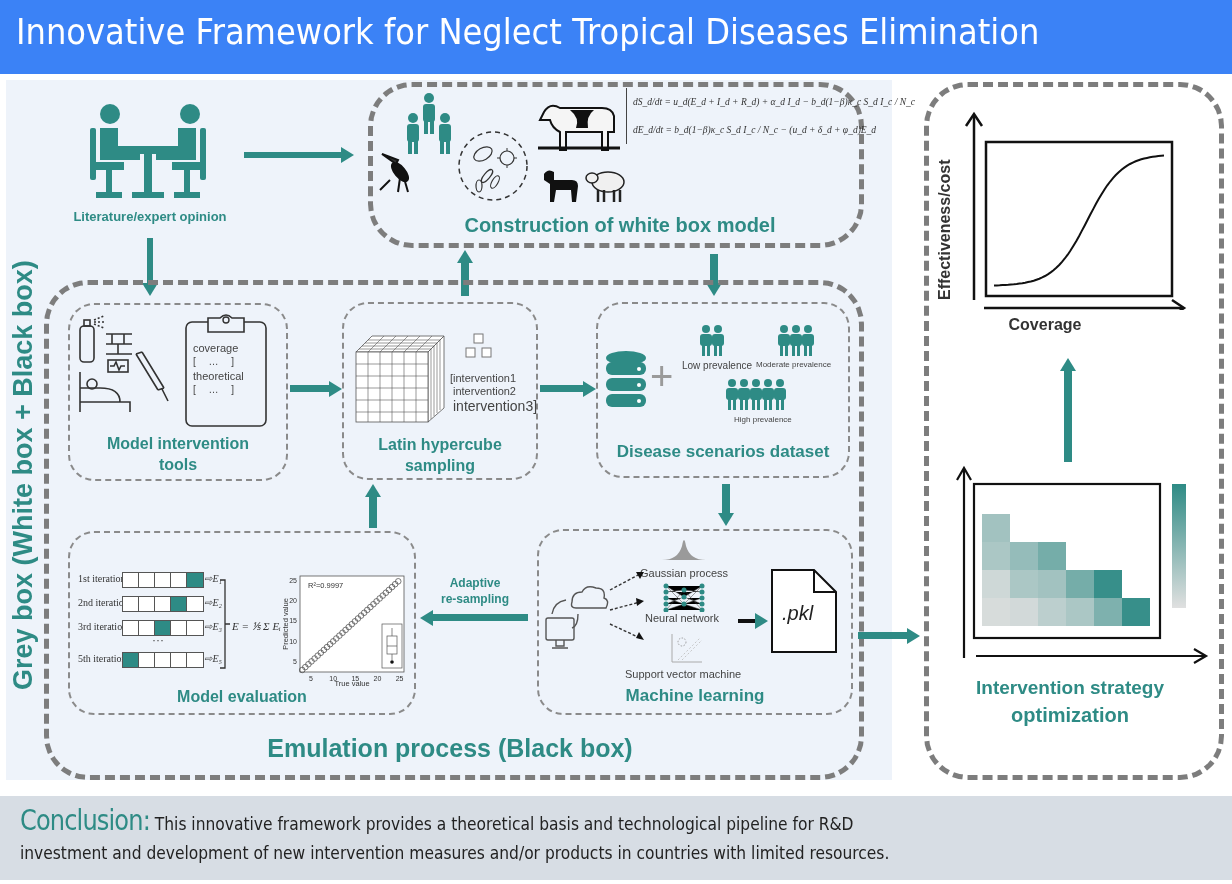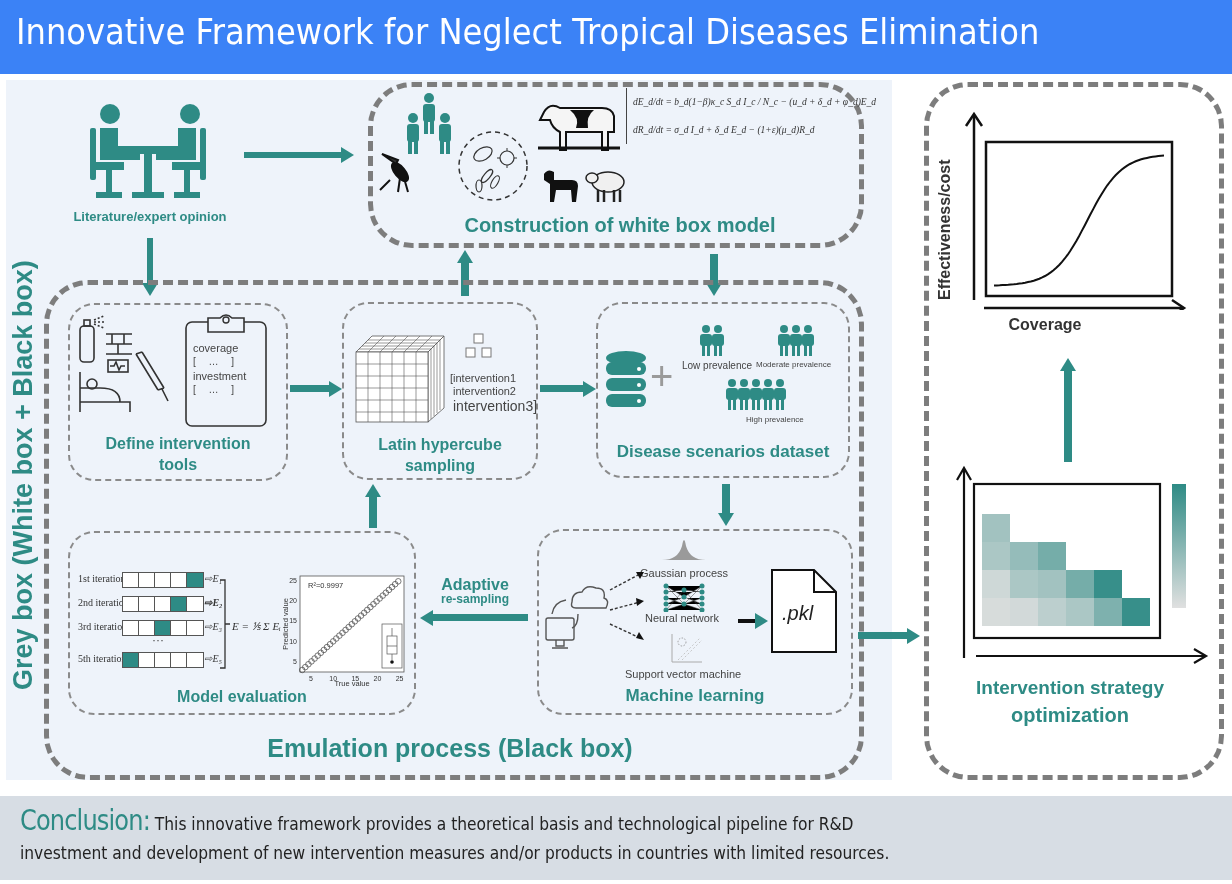--- a/index.html
+++ b/index.html
@@ -129,22 +129,22 @@
   <ellipse cx="24" cy="18" rx="16" ry="10" fill="#f0f0f0" stroke="#222" stroke-width="1.5"></ellipse>
   <ellipse cx="8" cy="14" rx="6" ry="5" fill="#f0f0f0" stroke="#222" stroke-width="1.5"></ellipse>
   <g stroke="#222" stroke-width="2.5">
       <line x1="14" y1="26" x2="14" y2="38"></line>
       <line x1="20" y1="26" x2="20" y2="38"></line>
       <line x1="30" y1="26" x2="30" y2="38"></line>
       <line x1="36" y1="26" x2="36" y2="38"></line>
     </g>
 </svg>
 <div class="equations">
+  <div class="eq-line">dS_d/dt = u_d(E_d + I_d + R_d) + α_d I_d − b_d(1−β)κ_c S_d I_c / N_c</div>
   <div class="eq-line">dE_d/dt = b_d(1−β)κ_c S_d I_c / N_c − (u_d + δ_d + φ_d)E_d</div>
-  <div class="eq-line">dR_d/dt = σ_d I_d + δ_d E_d − (1+ε)(μ_d)R_d</div>
 </div>
 <div class="label-bold" style="left:420px;top:214px;font-size:20px;width:400px;">Construction of white box model</div>
 
 <div class="arrow-v up" style="left:461px;top:262px;width:8px;height:34px;"></div>
 <div class="arrow-v down" style="left:710px;top:254px;width:8px;height:30px;"></div>
 
 <div class="dash-big" style="left:44px;top:280px;width:820px;height:500px;"></div>
 
 <div class="dash-small" style="left:68px;top:303px;width:220px;height:178px;"></div>
 <svg style="position:absolute;left:76px;top:312px" width="100" height="110" viewBox="0 0 100 110">
@@ -160,23 +160,23 @@
     <path d="M60 42 l22 36 M66 40 l22 36 M60 42 l6 -2 M82 78 l6 -2 M86 77 l6 12"></path>
   </g>
 </svg>
 <svg style="position:absolute;left:184px;top:312px" width="84" height="116" viewBox="0 0 84 116">
   <rect x="2" y="10" width="80" height="104" rx="6" fill="none" stroke="#333" stroke-width="1.6"></rect>
   <path d="M24 10 v-4 h12 q6 -6 12 0 h12 v14 h-36 z" fill="#eef3fa" stroke="#333" stroke-width="1.6"></path>
   <circle cx="42" cy="8" r="3" fill="none" stroke="#333" stroke-width="1.4"></circle>
 </svg>
 <div class="small-text" style="left:193px;top:342px;font-size:11px;">coverage</div>
 <div class="small-text" style="left:193px;top:356px;font-size:10px;letter-spacing:5px;">[ … ]</div>
-<div class="small-text" style="left:193px;top:370px;font-size:11px;">investment</div>
+<div class="small-text" style="left:193px;top:370px;font-size:11px;">theoretical</div>
 <div class="small-text" style="left:193px;top:384px;font-size:10px;letter-spacing:5px;">[ … ]</div>
-<div class="label-bold" style="left:70px;top:435px;font-size:16px;width:216px;">Define intervention</div>
+<div class="label-bold" style="left:70px;top:435px;font-size:16px;width:216px;">Model intervention</div>
 <div class="label-bold" style="left:70px;top:456px;font-size:16px;width:216px;">tools</div>
 
 <div class="arrow-h right" style="left:290px;top:385px;width:40px;height:7px;"></div>
 
 <div class="dash-small" style="left:342px;top:302px;width:196px;height:178px;"></div>
 <svg style="position:absolute;left:354px;top:334px" width="92" height="90" viewBox="0 0 92 90">
   <g fill="#fff" stroke="#555" stroke-width="0.8">
     <path d="M2 18 L18 2 L90 2 L74 18 Z"></path>
     <path d="M74 18 L90 2 L90 74 L74 88 Z"></path>
     <rect x="2" y="18" width="72" height="70"></rect>
@@ -260,21 +260,21 @@
       <rect x="38" y="10" width="12" height="12" rx="3" fill="#2e8b85"></rect>
       <rect x="40" y="20" width="3" height="12" fill="#2e8b85"></rect>
       <rect x="45" y="20" width="3" height="12" fill="#2e8b85"></rect>
       <circle cx="56" cy="5" r="4" fill="#2e8b85"></circle>
       <rect x="50" y="10" width="12" height="12" rx="3" fill="#2e8b85"></rect>
       <rect x="52" y="20" width="3" height="12" fill="#2e8b85"></rect>
       <rect x="57" y="20" width="3" height="12" fill="#2e8b85"></rect>
     </svg></div>
 <div class="small-text" style="left:682px;top:360px;font-size:10px;">Low prevalence</div>
 <div class="small-text" style="left:756px;top:360px;font-size:8px;">Moderate  prevalence</div>
-<div class="small-text" style="left:734px;top:415px;font-size:8px;margin-left:12px;">High prevalence</div>
+<div class="small-text" style="left:734px;top:415px;font-size:8px;">High prevalence</div>
 <div class="label-bold" style="left:598px;top:442px;font-size:17px;width:250px;">Disease scenarios dataset</div>
 
 <div class="arrow-v down" style="left:722px;top:484px;width:8px;height:30px;"></div>
 
 <div class="dash-small" style="left:68px;top:531px;width:348px;height:184px;"></div>
 <div id="iterations">
     <div class="iter-label" style="left: 78px; top: 573px;">1st iteration</div>
     <div class="iter-row" style="left: 122px; top: 572px;">
       <div class="iter-cell"></div>
       <div class="iter-cell"></div>
@@ -284,21 +284,21 @@
     </div>
     <div class="e-label" style="left: 204px; top: 573px;">⇨E₁</div>
     <div class="iter-label" style="left: 78px; top: 597px;">2nd iteration</div>
     <div class="iter-row" style="left: 122px; top: 596px;">
       <div class="iter-cell"></div>
       <div class="iter-cell"></div>
       <div class="iter-cell"></div>
       <div class="iter-cell on"></div>
       <div class="iter-cell"></div>
     </div>
-    <div class="e-label" style="left: 204px; top: 597px; font-weight: bold;">⇨E₂</div>
+    <div class="e-label" style="left: 204px; top: 597px;">⇨E₂</div>
     <div class="iter-label" style="left: 78px; top: 621px;">3rd iteration</div>
     <div class="iter-row" style="left: 122px; top: 620px;">
       <div class="iter-cell"></div>
       <div class="iter-cell"></div>
       <div class="iter-cell on"></div>
       <div class="iter-cell"></div>
       <div class="iter-cell"></div>
     </div>
     <div class="e-label" style="left: 204px; top: 621px;">⇨E₃</div>
     <div class="iter-label" style="left: 78px; top: 653px;">5th iteration</div>
@@ -365,21 +365,21 @@
     <text x="26" y="20" font-size="7.5" fill="#333">R²=0.9997</text>
     <rect x="100" y="56" width="20" height="44" fill="#fff" stroke="#555" stroke-width="0.7"></rect>
     <line x1="110" y1="60" x2="110" y2="68" stroke="#555" stroke-width="0.7"></line>
     <rect x="105" y="68" width="10" height="18" fill="none" stroke="#555" stroke-width="0.7"></rect>
     <line x1="105" y1="78" x2="115" y2="78" stroke="#555" stroke-width="0.7"></line>
     <line x1="110" y1="86" x2="110" y2="92" stroke="#555" stroke-width="0.7"></line>
     <circle cx="110" cy="94" r="1.8" fill="#111"></circle>
   </svg>
 <div class="label-bold" style="left:70px;top:688px;font-size:16px;width:344px;">Model evaluation</div>
 
-<div class="label-bold" style="left:420px;top:576px;font-size:16px;width:110px;">Adaptive</div>
+<div class="label-bold" style="left:420px;top:576px;font-size:12px;width:110px;">Adaptive</div>
 <div class="label-bold" style="left:420px;top:592px;font-size:12px;width:110px;">re-sampling</div>
 <div class="arrow-h left" style="left:432px;top:614px;width:96px;height:7px;"></div>
 <div class="arrow-v up" style="left:369px;top:496px;width:8px;height:32px;"></div>
 
 <div class="dash-small" style="left:537px;top:529px;width:316px;height:186px;"></div>
 <svg style="position:absolute;left:660px;top:532px" width="48" height="30" viewBox="0 0 48 30">
   <path d="M2 28 Q18 28 22 14 Q24 2 26 14 Q30 28 46 28 Z" fill="#9a9a9a"></path>
 </svg>
 <div class="small-text" style="left:640px;top:567px;font-size:11px;">Gaussian process</div>
 <svg style="position:absolute;left:662px;top:582px" width="44" height="30" viewBox="0 0 44 30">

